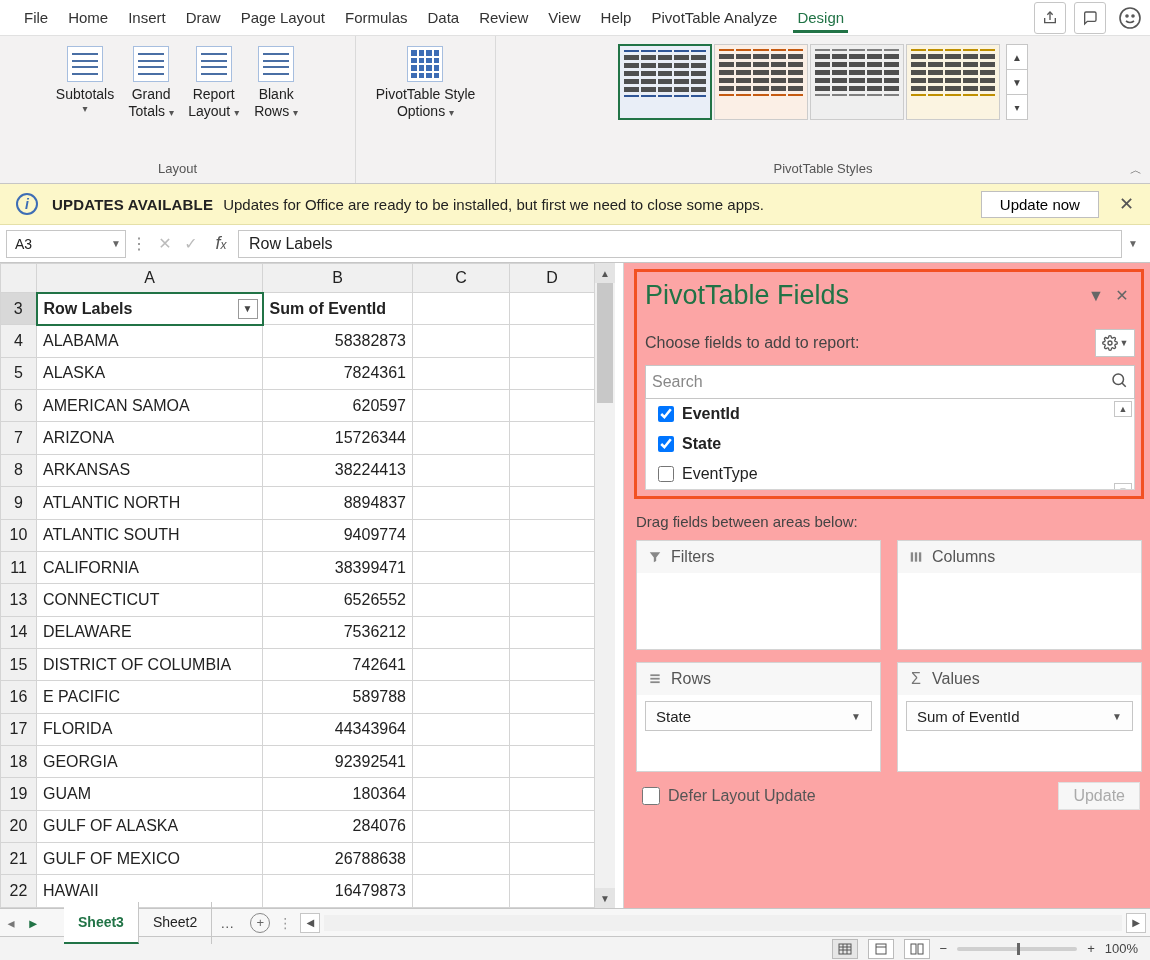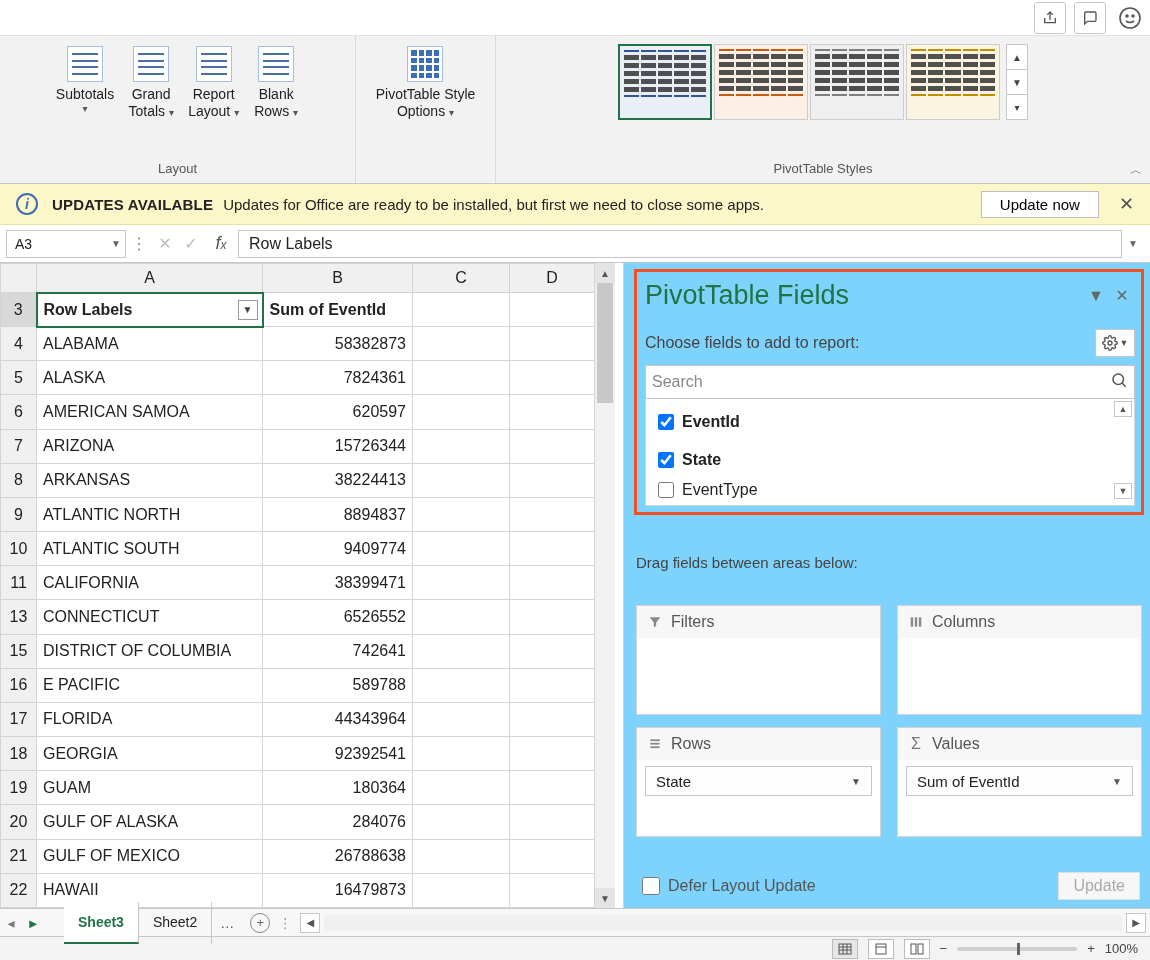--- a/index.html
+++ b/index.html
@@ -168,37 +168,37 @@
   .filter-chip {
     position:absolute; right:4px; top:50%; transform:translateY(-50%);
     width:20px; height:20px; border:1px solid #999; background:#fff;
     display:flex; align-items:center; justify-content:center; font-size:10px; color:#444;
   }
   .vscroll { width:20px; background:#f1f1f1; display:flex; flex-direction:column; align-items:center; }
   .vscroll .arrow { height:20px; width:100%; display:flex; align-items:center; justify-content:center; font-size:10px; color:#555; cursor:pointer; background:#e4e4e4; }
   .vscroll .track { flex:1; width:100%; position:relative; }
   .vscroll .thumb { position:absolute; top:0; left:2px; right:2px; height:120px; background:#c8c8c8; }
   
-  .taskpane { flex:1; background:#7dd3fc; display:flex; flex-direction:column; padding:6px 6px 4px 10px;justify-content:space-between; }
+  .taskpane { flex:1; background:#fca5a5; display:flex; flex-direction:column; padding:6px 6px 4px 10px; }
   .highlight-box { border:3px solid var(--highlight); padding:8px 6px 6px 8px; }
   .tp-title-row { display:flex; align-items:center; }
   .tp-title { font-size:27px; color:var(--accent); flex:1; font-weight:400; }
   .tp-ctrl { width:26px; height:26px; display:flex; align-items:center; justify-content:center; color:#666; cursor:pointer; font-size:16px; }
   .tp-sub-row { display:flex; align-items:center; margin:18px 0 8px 0; }
   .tp-sub { font-size:16px; color:#444; flex:1; }
   .gear-btn { width:40px; height:28px; border:1px solid var(--border); display:flex; align-items:center; justify-content:center; gap:2px; cursor:pointer; background:#fff; }
   .search-wrap {
     display:flex; align-items:center; border:1px solid var(--border);
     background:#fff; padding:0 6px; height:34px; font-size:16px; color:#888;
   }
   .search-wrap span.mag { margin-left:auto; color:#555; font-size:18px; }
   .field-list { border:1px solid var(--light-border); border-top:none; background:#fff; max-height:110px; overflow:hidden; position:relative; }
   .field-item { display:flex; align-items:center; height:30px; padding:0 8px; font-size:16px; }
   .field-item input { width:16px; height:16px; margin-right:8px; }
-  .field-item.checked { font-weight:600;margin-top:8px; }
+  .field-item.checked { font-weight:600; }
   .field-mini-scroll {
     position:absolute; right:2px; top:2px; width:18px;
     display:flex; flex-direction:column; gap:66px;
   }
   .field-mini-scroll div {
     width:18px; height:16px; border:1px solid var(--border); background:#fff;
     display:flex; align-items:center; justify-content:center; font-size:9px; color:#555; cursor:pointer;
   }
   .drag-label { font-size:15px; color:#444; margin:14px 2px 10px 2px; }
   .areas {
@@ -267,20 +267,34 @@
     font-size:12px; background:#fff;
   }
   .view-btn.active { background:#e6e6e6; }
   .zoom-slider { width:120px; height:4px; background:#cfcfcf; position:relative; border-radius:2px; }
   .zoom-slider .handle { position:absolute; left:50%; top:-4px; width:3px; height:12px; background:#666; }
 </style>
 </head>
 <body>
 
 <div class="ribbon-tabs">
+  <div id="ribbon-tab-container" style="display:flex;">
+      <div class="ribbon-tab">File</div>
+      <div class="ribbon-tab">Home</div>
+      <div class="ribbon-tab">Insert</div>
+      <div class="ribbon-tab">Draw</div>
+      <div class="ribbon-tab">Page Layout</div>
+      <div class="ribbon-tab">Formulas</div>
+      <div class="ribbon-tab">Data</div>
+      <div class="ribbon-tab">Review</div>
+      <div class="ribbon-tab">View</div>
+      <div class="ribbon-tab">Help</div>
+      <div class="ribbon-tab">PivotTable Analyze</div>
+      <div class="ribbon-tab active">Design</div>
+    </div>
   <div class="ribbon-spacer"></div>
   <div class="title-icon">
     <svg width="16" height="16" viewBox="0 0 24 24" fill="none" stroke="#555" stroke-width="2">
         <path d="M4 12v7h16v-7"></path>
         <path d="M12 3v12"></path>
         <path d="M8 7l4-4 4 4"></path>
       </svg>
   </div>
   <div class="title-icon">
     <svg width="16" height="16" viewBox="0 0 24 24" fill="none" stroke="#555" stroke-width="2">
@@ -690,20 +704,27 @@
               <th class="rowhdr">11</th>
               <td>CALIFORNIA</td>
               <td class="num">38399471</td>
               <td></td>
               <td></td>
             </tr>
             <tr>
               <th class="rowhdr">13</th>
               <td>CONNECTICUT</td>
               <td class="num">6526552</td>
+              <td></td>
+              <td></td>
+            </tr>
+            <tr>
+              <th class="rowhdr">14</th>
+              <td>DELAWARE</td>
+              <td class="num">7536212</td>
               <td></td>
               <td></td>
             </tr>
             <tr>
               <th class="rowhdr">15</th>
               <td>DISTRICT OF COLUMBIA</td>
               <td class="num">742641</td>
               <td></td>
               <td></td>
             </tr>

